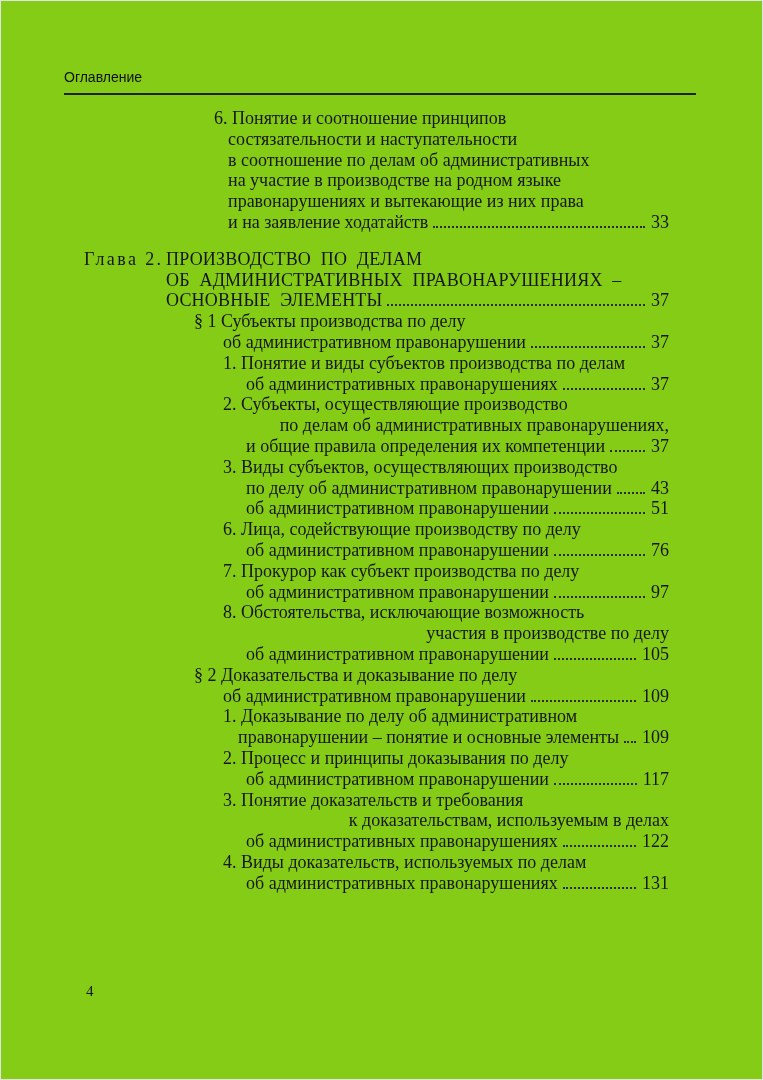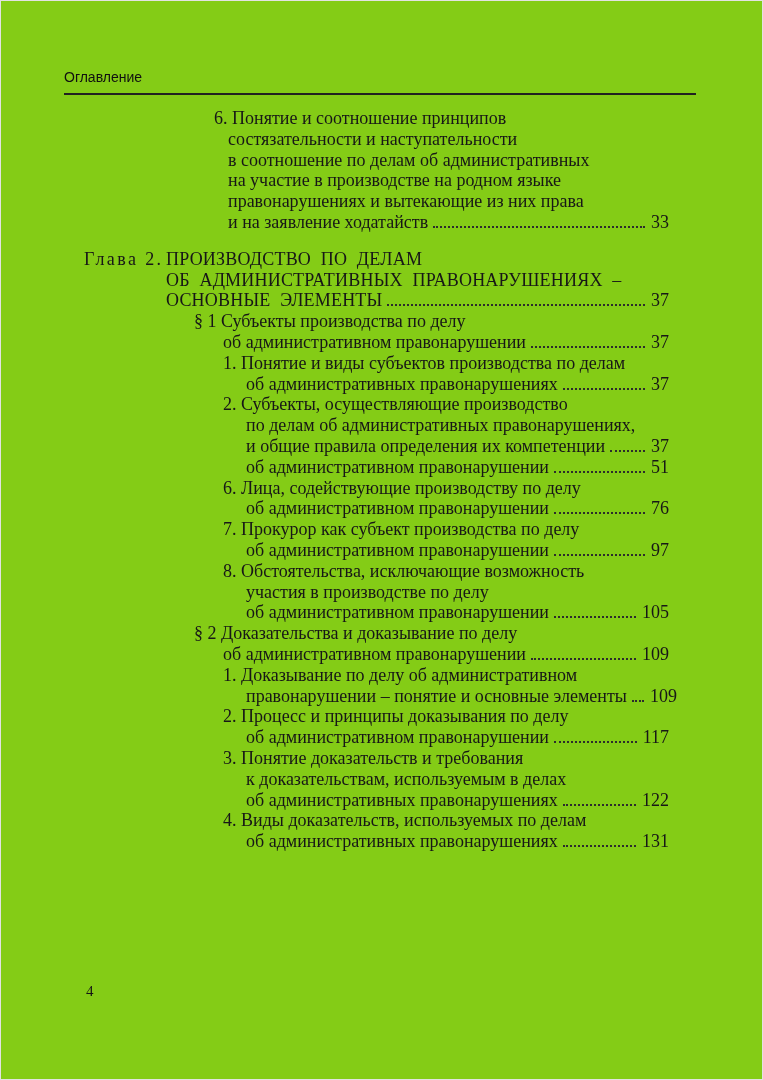--- a/index.html
+++ b/index.html
@@ -52,21 +52,21 @@
   .entry.gap { margin-top: 16px; }
 
   
   .kind-item    .row.first { margin-left: 150px; }
   .kind-item    .row.cont  { margin-left: 164px; }
   .kind-chapter .row.first { margin-left: 20px;  }
   .kind-chapter .row.cont  { margin-left: 102px; }
   .kind-section .row.first { margin-left: 130px; }
   .kind-section .row.cont  { margin-left: 159px; }
   .kind-sub     .row.first { margin-left: 159px; text-align: right; }
-  .kind-sub     .row.cont  { margin-left: 182px; }
+  .kind-sub     .row.cont  { margin-left: 182px; justify-content: flex-end; }
 
   .kind-chapter .txt {
     word-spacing: 5px;
     letter-spacing: 0.2px;
   }
   .chapter-label {
     flex: 0 0 auto;
     display: inline-block;
     width: 82px;
     letter-spacing: 2.4px;
@@ -150,20 +150,30 @@
         <div class="row cont">
           <span class="txt">по делам об административных правонарушениях,</span>
         </div>
         <div class="row cont">
           <span class="txt">и общие правила определения их компетенции</span>
           <span class="leader"></span>
           <span class="pg">37</span>
         </div>
       </div>
       <div class="entry kind-sub">
+        <div class="row first">
+          <span class="txt">3. Виды субъектов, осуществляющих производство</span>
+        </div>
+        <div class="row cont">
+          <span class="txt">по делу об административном правонарушении</span>
+          <span class="leader"></span>
+          <span class="pg">43</span>
+        </div>
+      </div>
+      <div class="entry kind-sub">
         <div class="row cont">
           <span class="txt">об административном правонарушении</span>
           <span class="leader"></span>
           <span class="pg">51</span>
         </div>
       </div>
       <div class="entry kind-sub">
         <div class="row first">
           <span class="txt">6. Лица, содействующие производству по делу</span>
         </div>

